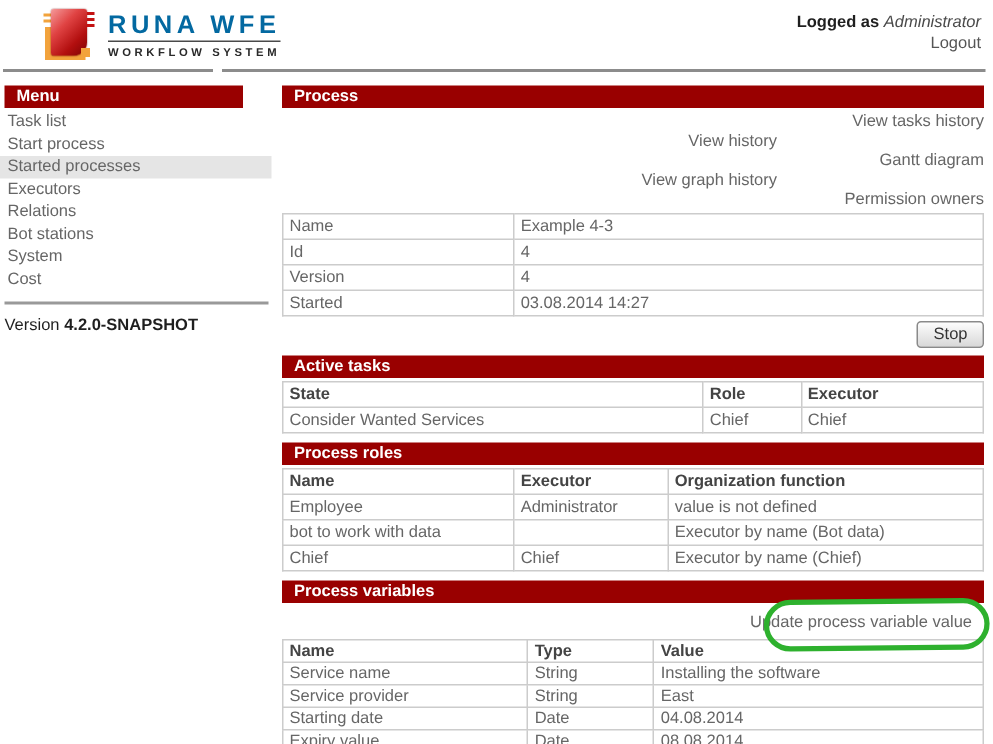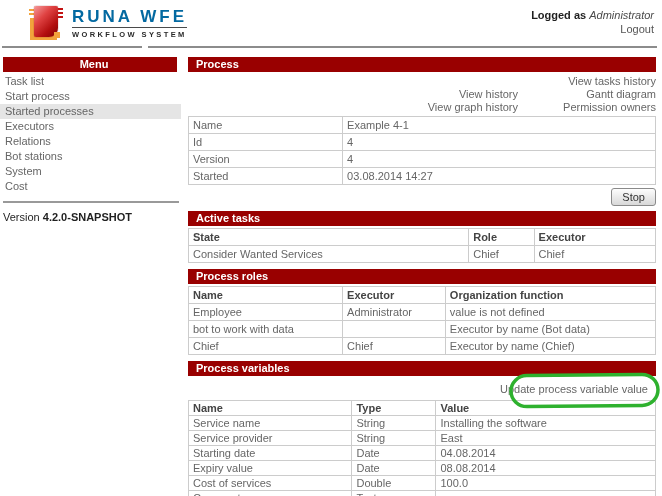--- a/index.html
+++ b/index.html
@@ -38,33 +38,33 @@
   .seg-b { flex:1; background:#8c8c8c; margin-right:5px; }
 
   
   .body { display:flex; margin-top:9px; align-items:flex-start; }
 
   .bar { height:15px; line-height:15px; background:#990000; color:#fff;
          font-weight:bold; font-size:11px; padding-left:8px; }
 
   
   .sidebar { width:184px; flex:none; padding-left:3px; }
-  .sidebar .bar { width:174px;text-align:center; }
+  .sidebar .bar { width:159px; }
   .menu-items { margin-top:2px; }
   .menu-item { line-height:15px; padding-left:2px; color:#666; cursor:pointer; white-space:nowrap; }
   .menu-item.active { background:#e5e5e5; margin-left:-3px; padding-left:5px; width:181px; }
   .sidebar-rule { border-top:2px solid #999; margin-top:7px; width:176px; }
   .version { margin-top:8px; color:#1f1f1f; }
   .version b { font-weight:bold; }
 
   
   .content { flex:1; margin-left:4px; margin-right:6px; }
 
   .links { margin-top:3px; }
-  .links-row { display:flex; line-height:13px; }
+  .links-row { display:flex; line-height:13px;flex-direction:column; }
   .links-a { width:330px; text-align:right; }
   .links-b { flex:1; text-align:right; }
   .link { color:#666; cursor:pointer; text-decoration:none; }
 
   table { width:100%; border-collapse:collapse; margin-top:2px; table-layout:fixed; }
   td, th { border:1px solid #ccc; padding:2px 4px; font-size:11px; overflow:hidden; white-space:nowrap; }
   th { font-weight:bold; color:#444; text-align:left; }
   td { color:#666; }
 
   .info-table td.c0 { width:33%; }
@@ -158,21 +158,21 @@
         <div class="links-row">
           <div class="links-a"><a class="link">View graph history</a></div>
           <div class="links-b"><a class="link">Permission owners</a></div>
         </div>
       </div>
 
       <table class="info-table">
         <tbody>
             <tr>
           <td class="c0">Name</td>
-          <td>Example 4-1</td>
+          <td>Example 4-3</td>
         </tr>
         <tr>
           <td class="c0">Id</td>
           <td>4</td>
         </tr>
         <tr>
           <td class="c0">Version</td>
           <td>4</td>
         </tr>
         <tr>

